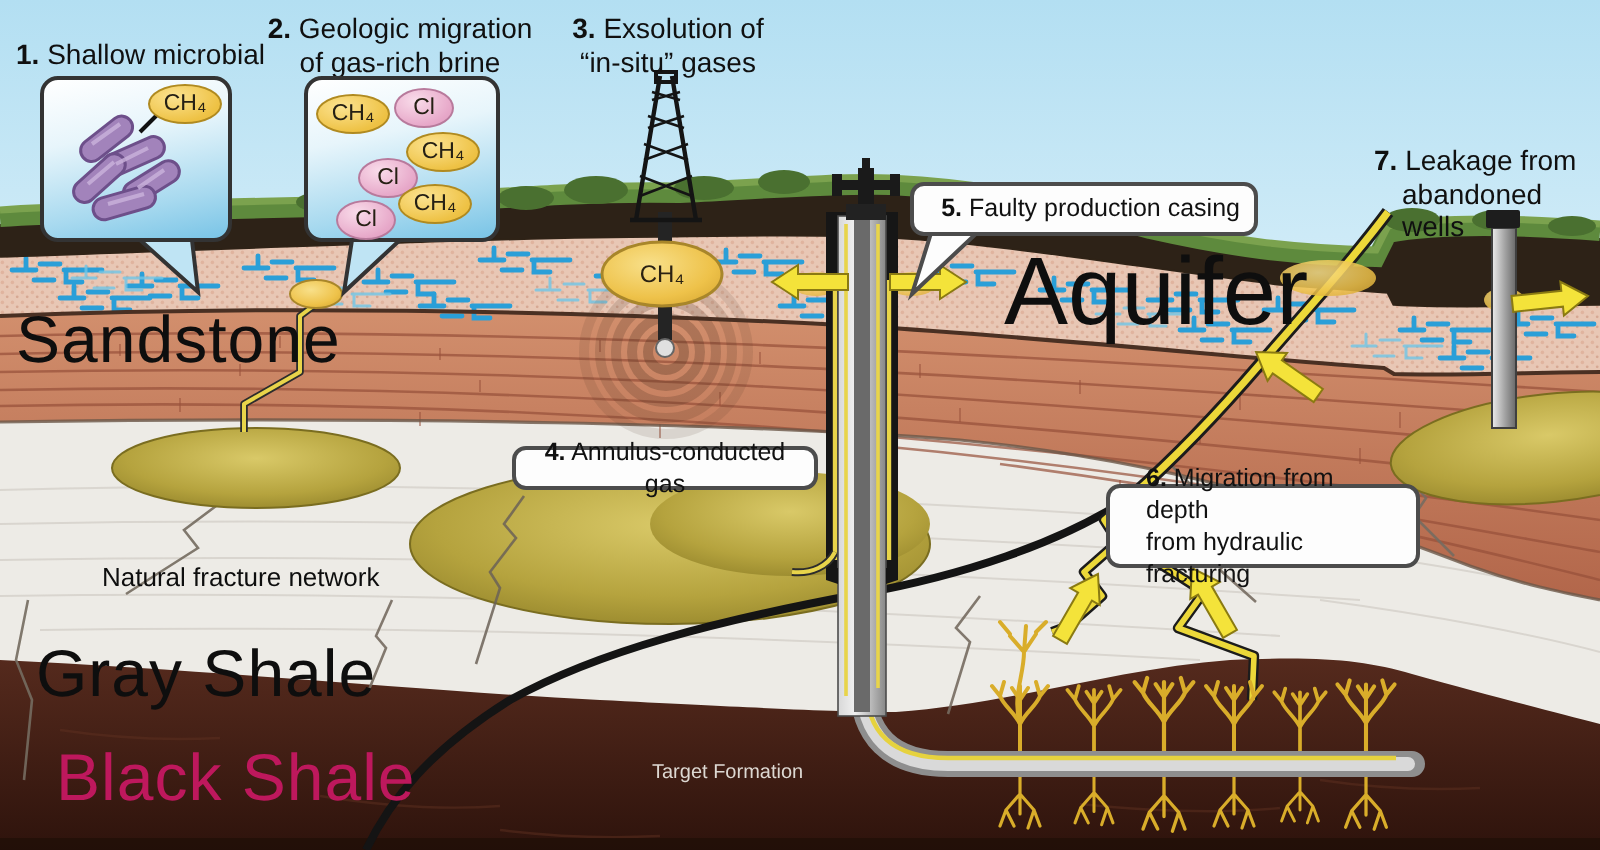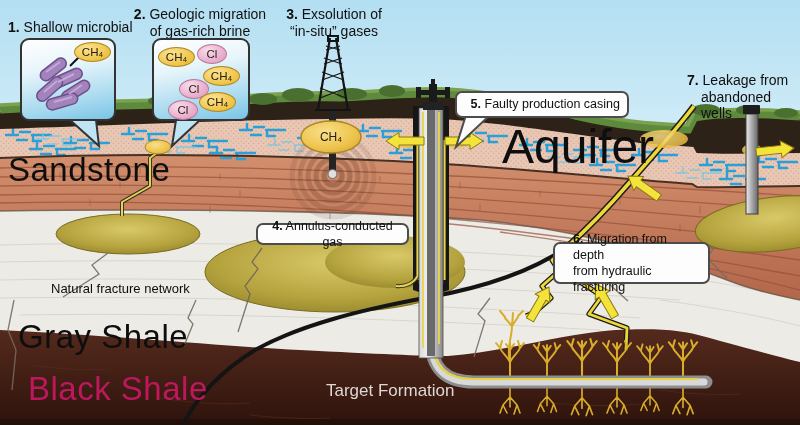--- a/index.html
+++ b/index.html
@@ -283,21 +283,21 @@
     <polygon points="176,120 200,120 172,146" fill="#bfe4f4" stroke="#333" stroke-width="2"></polygon>
     <polygon points="466,115 490,115 456,147" fill="#fdfdfd" stroke="#4c4c4c" stroke-width="2"></polygon>
   </g>
 </svg>
 
 <div class="lbl big" style="left:8px;top:153px;">Sandstone</div>
 <div class="lbl huge" style="left:502px;top:123px;">Aquifer</div>
 <div class="lbl big" style="left:18px;top:300px;margin-top:20px;">Gray Shale</div>
 <div class="lbl big white" style="left:28px;top:372px;">Black Shale</div>
 <div class="lbl small" style="left:51px;top:282px;">Natural fracture network</div>
-<div class="lbl small faint" style="left:326px;top:382px;font-size:17px;">Target Formation</div>
+<div class="lbl small faint" style="left:326px;top:382px;font-size:10px;">Target Formation</div>
 
 <div class="ctitle" style="left:8px;top:19px;">
   <span class="num">1.</span>
   <span>Shallow microbial</span>
 </div>
 <div class="ctitle center" style="left:133px;top:6px;width:134px;">
   <div><span class="num">2.</span> <span>Geologic migration</span></div>
   <div>of gas-rich brine</div>
 </div>
 <div class="ctitle center" style="left:274px;top:6px;width:120px;">

